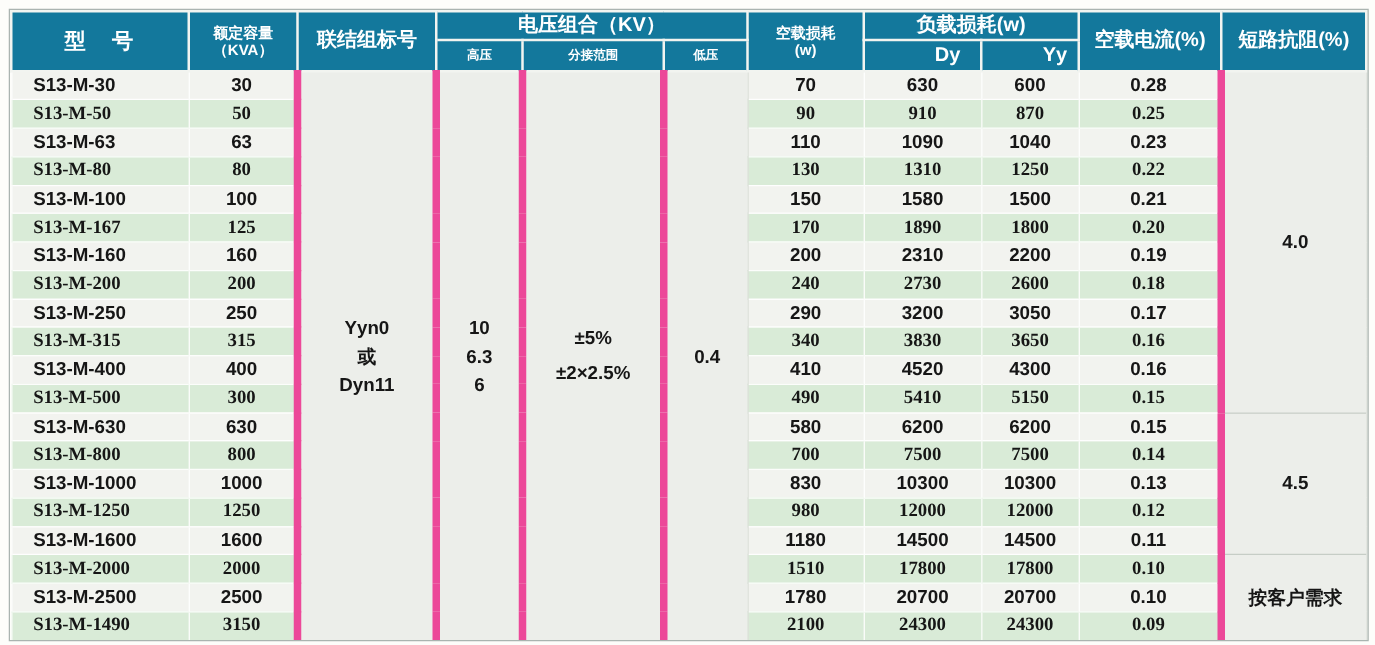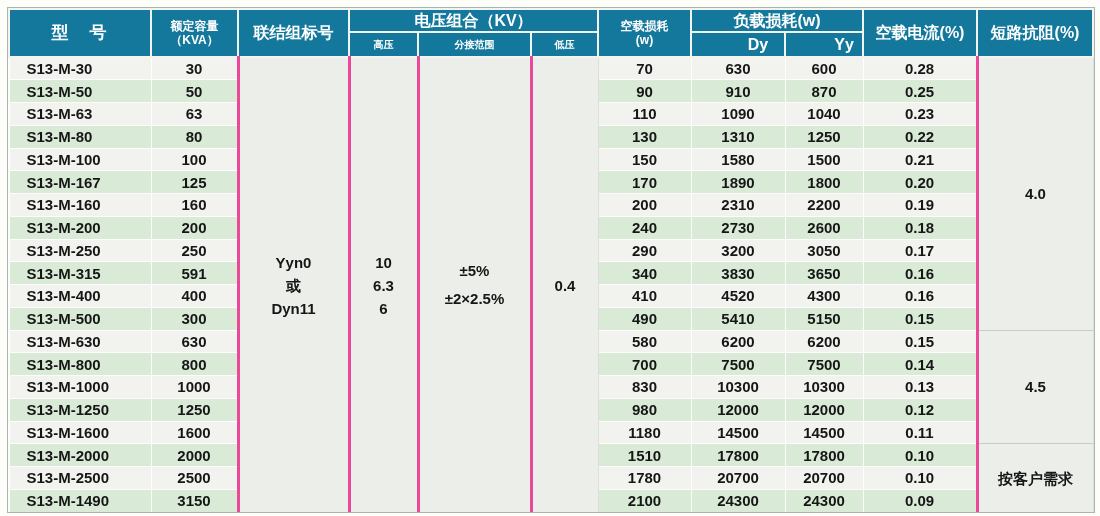--- a/index.html
+++ b/index.html
@@ -46,27 +46,27 @@
     padding: 0;
     font-size: 15px;
     font-weight: bold;
     text-align: center;
     vertical-align: middle;
     line-height: 1;
     border-left: 1px solid rgba(255,255,255,0.85);
     border-top: 1px solid rgba(255,255,255,0.9);
   }
   tbody tr.odd  td.striped { background: var(--row-odd-bg, #f2f3ef); }
-  tbody tr.even td.striped { background: var(--row-even-bg, #d9ebd7); }
+  tbody tr.even td.striped { background: var(--row-even-bg, #d9ebd7); font-family: Liberation Serif, serif; }
   td.cell-model { text-align: left; padding-left: 17px; }
 
   
   td.merged {
     background: var(--merged-bg, #eceeea);
-    border-left: 3px solid #ec4899;
+    border-left: 6px solid #ec4899;
     border-right: 1px solid #dcdfd9;
     border-top: none;
   }
   td.merged .ln      { line-height: 23px; }
   td.merged .ln-tall { line-height: 28px; }
   td.imp-sep { border-top: 1px solid #c6cdc6; }
 </style>
 </head>
 <body>
 
@@ -194,21 +194,21 @@
         <tr class="odd">
           <td class="striped cell-model">S13-M-250</td>
           <td class="striped">250</td>
           <td class="striped">290</td>
           <td class="striped">3200</td>
           <td class="striped">3050</td>
           <td class="striped">0.17</td>
         </tr>
         <tr class="even">
           <td class="striped cell-model">S13-M-315</td>
-          <td class="striped">591</td>
+          <td class="striped">315</td>
           <td class="striped">340</td>
           <td class="striped">3830</td>
           <td class="striped">3650</td>
           <td class="striped">0.16</td>
         </tr>
         <tr class="odd">
           <td class="striped cell-model">S13-M-400</td>
           <td class="striped">400</td>
           <td class="striped">410</td>
           <td class="striped">4520</td>

